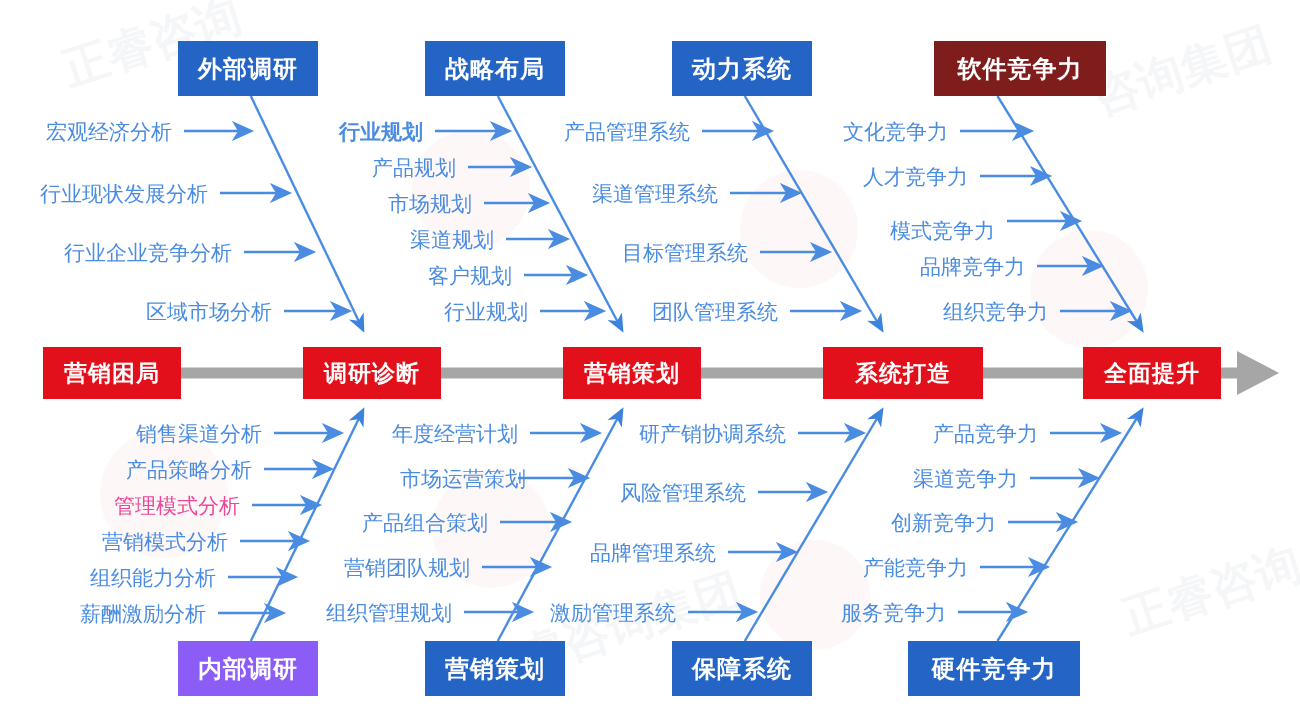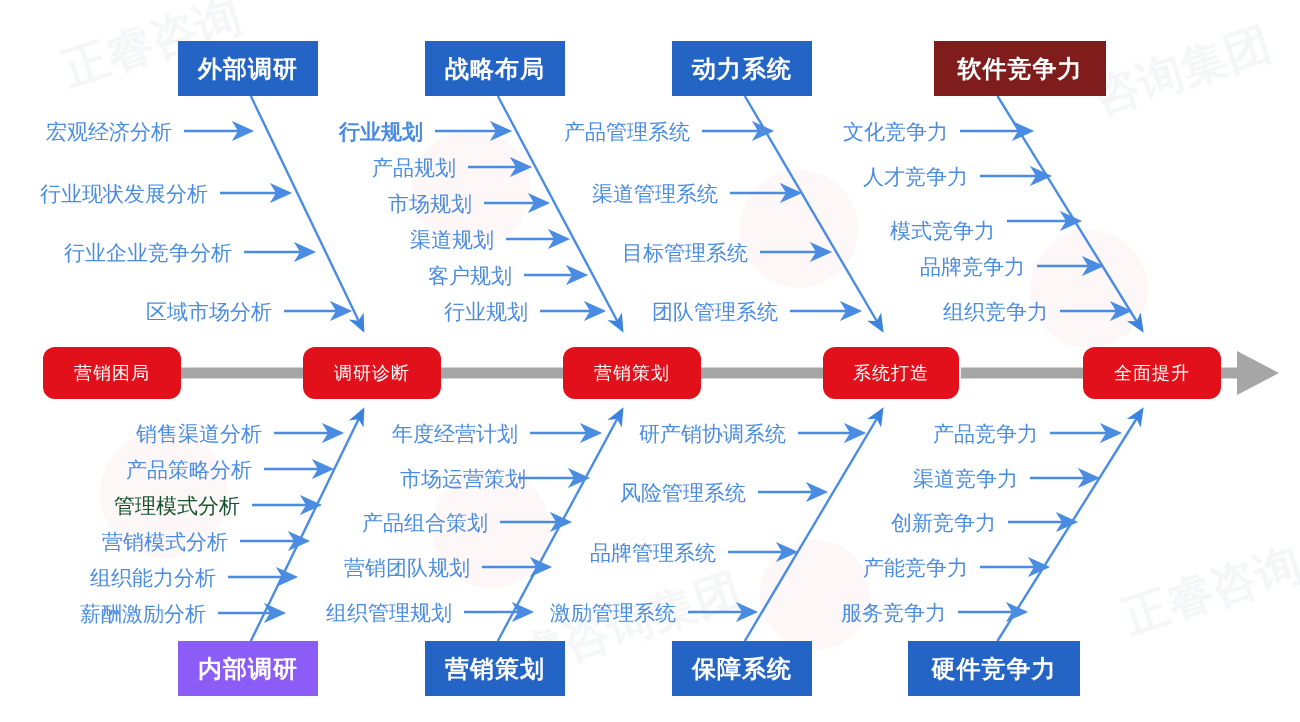--- a/index.html
+++ b/index.html
@@ -25,28 +25,27 @@
   }
 
   
   #bones{position:absolute;left:0;top:0;width:1300px;height:722px;}
 
   
   .spine-box{
     position:absolute;
     background:#E2101A;
     color:#ffffff;
-    font-size:18px;
-    font-weight:normal;
+    font-size:23px;
+    font-weight:bold;
     letter-spacing:1px;
     display:flex;align-items:center;justify-content:center;
     height:52px;
     box-sizing:border-box;
     z-index:6;
-    border-radius:12px;
   }
   
   .cat-box{
     position:absolute;
     background:#2464C4;
     color:#ffffff;
     font-size:24px;
     font-weight:bold;
     letter-spacing:1px;
     display:flex;align-items:center;justify-content:center;
@@ -151,21 +150,21 @@
         <line x1="1008" y1="522" x2="1074" y2="522" stroke="#4A8CE2" stroke-width="2.6" marker-end="url(#mk-blue)"></line>
         <line x1="980" y1="567" x2="1046" y2="567" stroke="#4A8CE2" stroke-width="2.6" marker-end="url(#mk-blue)"></line>
         <line x1="958" y1="612" x2="1024" y2="612" stroke="#4A8CE2" stroke-width="2.6" marker-end="url(#mk-blue)"></line>
       </g>
   </svg>
 
   <div id="boxes">
       <div class="spine-box" style="left: 43px; top: 347px; width: 138px; background: rgb(226, 16, 26); color: rgb(255, 255, 255);">营销困局</div>
       <div class="spine-box" style="left: 303px; top: 347px; width: 138px; background: rgb(226, 16, 26); color: rgb(255, 255, 255);">调研诊断</div>
       <div class="spine-box" style="left: 563px; top: 347px; width: 138px; background: rgb(226, 16, 26); color: rgb(255, 255, 255);">营销策划</div>
-      <div class="spine-box" style="left: 823px; top: 347px; width: 136px; background: rgb(226, 16, 26); color: rgb(255, 255, 255);">系统打造</div>
+      <div class="spine-box" style="left: 823px; top: 347px; width: 160px; background: rgb(226, 16, 26); color: rgb(255, 255, 255);">系统打造</div>
       <div class="spine-box" style="left: 1083px; top: 347px; width: 138px; background: rgb(226, 16, 26); color: rgb(255, 255, 255);">全面提升</div>
       <div class="cat-box" style="left: 178px; top: 41px; width: 140px; background: rgb(36, 100, 196); color: rgb(255, 255, 255);">外部调研</div>
       <div class="cat-box" style="left: 425px; top: 41px; width: 140px; background: rgb(36, 100, 196); color: rgb(255, 255, 255);">战略布局</div>
       <div class="cat-box" style="left: 672px; top: 41px; width: 140px; background: rgb(36, 100, 196); color: rgb(255, 255, 255);">动力系统</div>
       <div class="cat-box" style="left: 908px; top: 41px; width: 172px; background: #7f1d1d; color: rgb(255, 255, 255); margin-left: 26px;">软件竞争力</div>
       <div class="cat-box" style="left: 178px; top: 641px; width: 140px; background: #8b5cf6; color: rgb(255, 255, 255);">内部调研</div>
       <div class="cat-box" style="left: 425px; top: 641px; width: 140px; background: rgb(36, 100, 196); color: rgb(255, 255, 255);">营销策划</div>
       <div class="cat-box" style="left: 672px; top: 641px; width: 140px; background: rgb(36, 100, 196); color: rgb(255, 255, 255);">保障系统</div>
       <div class="cat-box" style="left: 908px; top: 641px; width: 172px; background: rgb(36, 100, 196); color: rgb(255, 255, 255);">硬件竞争力</div>
     </div>
@@ -184,21 +183,21 @@
       <div class="cause r" style="left: 718px; top: 193px; color: rgb(74, 140, 226);">渠道管理系统</div>
       <div class="cause r" style="left: 748px; top: 252px; color: rgb(74, 140, 226);">目标管理系统</div>
       <div class="cause r" style="left: 778px; top: 311px; color: rgb(74, 140, 226);">团队管理系统</div>
       <div class="cause r" style="left: 948px; top: 131px; color: rgb(74, 140, 226);">文化竞争力</div>
       <div class="cause r" style="left: 968px; top: 176px; color: rgb(74, 140, 226);">人才竞争力</div>
       <div class="cause r" style="left: 995px; top: 230px; color: rgb(74, 140, 226);">模式竞争力</div>
       <div class="cause r" style="left: 1025px; top: 266px; color: rgb(74, 140, 226);">品牌竞争力</div>
       <div class="cause r" style="left: 1048px; top: 311px; color: rgb(74, 140, 226);">组织竞争力</div>
       <div class="cause r" style="left: 262px; top: 433px; color: rgb(74, 140, 226);">销售渠道分析</div>
       <div class="cause r" style="left: 252px; top: 469px; color: rgb(74, 140, 226);">产品策略分析</div>
-      <div class="cause r" style="left: 240px; top: 505px; color: #14532d; text-align: right;">管理模式分析</div>
+      <div class="cause r" style="left: 240px; top: 505px; color: #ec4899; text-align: right;">管理模式分析</div>
       <div class="cause r" style="left: 228px; top: 541px; color: rgb(74, 140, 226);">营销模式分析</div>
       <div class="cause r" style="left: 216px; top: 577px; color: rgb(74, 140, 226);">组织能力分析</div>
       <div class="cause r" style="left: 206px; top: 613px; color: rgb(74, 140, 226);">薪酬激励分析</div>
       <div class="cause r" style="left: 518px; top: 433px; color: rgb(74, 140, 226);">年度经营计划</div>
       <div class="cause r" style="left: 526px; top: 478px; color: rgb(74, 140, 226);">市场运营策划</div>
       <div class="cause r" style="left: 488px; top: 522px; color: rgb(74, 140, 226);">产品组合策划</div>
       <div class="cause r" style="left: 470px; top: 567px; color: rgb(74, 140, 226);">营销团队规划</div>
       <div class="cause r" style="left: 452px; top: 612px; color: rgb(74, 140, 226);">组织管理规划</div>
       <div class="cause r" style="left: 786px; top: 433px; color: rgb(74, 140, 226);">研产销协调系统</div>
       <div class="cause r" style="left: 746px; top: 492px; color: rgb(74, 140, 226);">风险管理系统</div>

